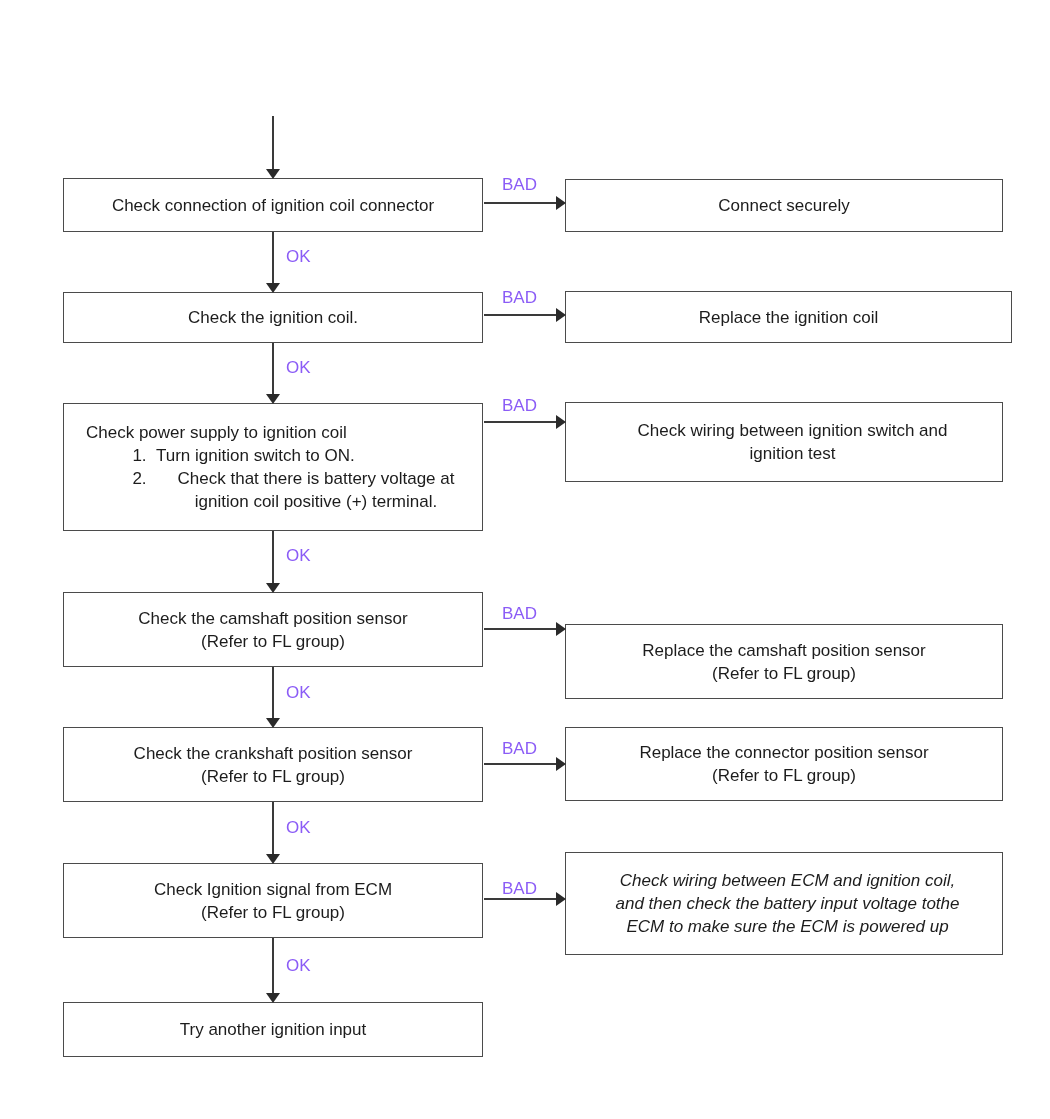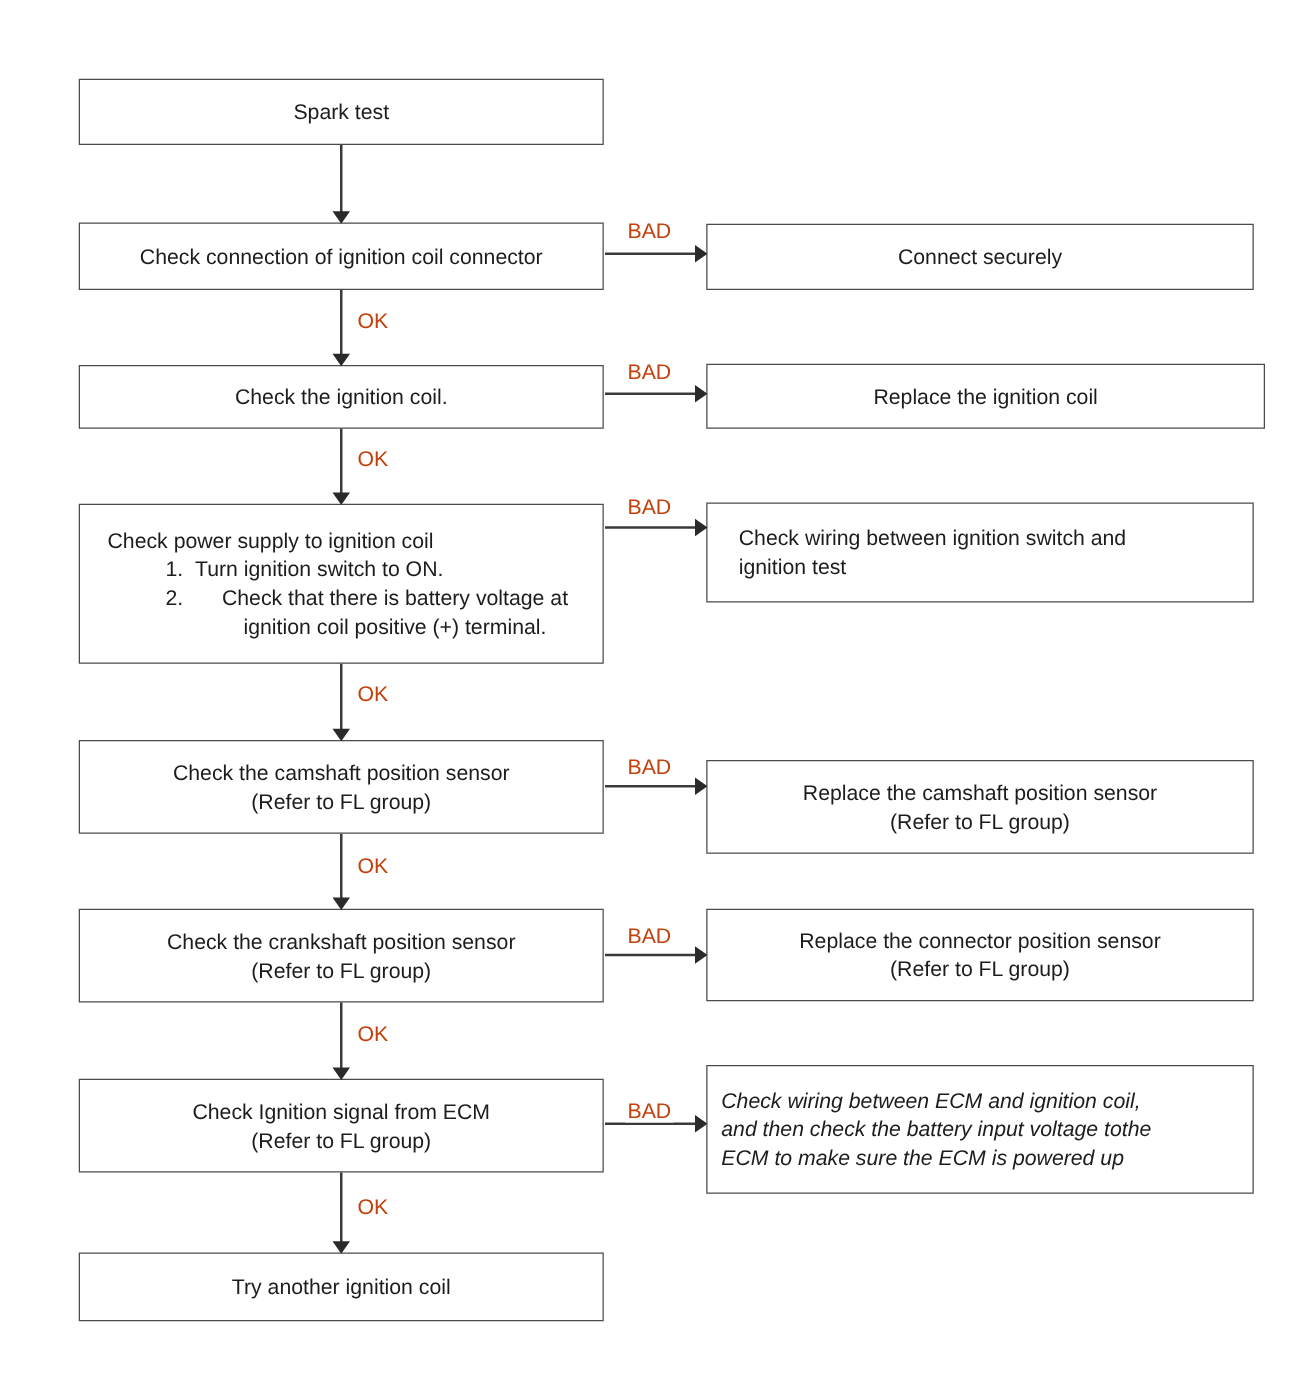--- a/index.html
+++ b/index.html
@@ -18,35 +18,35 @@
     border:1.5px solid #4b4b4b;
     box-sizing:border-box;
     display:flex;
     flex-direction:column;
     justify-content:center;
     align-items:center;
     text-align:center;
     font-size:17px;
     line-height:23px;
   }
-  .node.left-align{align-items:flex-start;text-align:left;}
+  .node.left-align{align-items:center;text-align:left;}
   
   #n1{left:63px;top:63px;width:420px;height:53px;}
   #n2{left:63px;top:178px;width:420px;height:54px;}
   #n3{left:63px;top:292px;width:420px;height:51px;}
   #n4{left:63px;top:403px;width:420px;height:128px;padding-left:22px;padding-right:6px;align-items:flex-start;text-align:center;}
   #n5{left:63px;top:592px;width:420px;height:75px;}
   #n6{left:63px;top:727px;width:420px;height:75px;}
   #n7{left:63px;top:863px;width:420px;height:75px;}
   #n8{left:63px;top:1002px;width:420px;height:55px;}
   
   #r2{left:565px;top:179px;width:438px;height:53px;}
   #r3{left:565px;top:291px;width:447px;height:52px;}
   #r4{left:565px;top:402px;width:438px;height:80px;padding-left:25px;padding-right:8px;}
-  #r5{left:565px;top:608px;width:438px;height:75px;}
+  #r5{left:565px;top:624px;width:438px;height:75px;}
   #r6{left:565px;top:727px;width:438px;height:74px;}
   #r7{left:565px;top:852px;width:438px;height:103px;padding-left:11px;padding-right:4px;font-style:italic;}
   .line-block{display:block;}
   .list-row{display:flex;padding-left:37px;}
   .num{width:33px;flex:0 0 33px;}
   .step-text{max-width:322px;}
   
   .vline{position:absolute;left:272px;width:2px;background:#3a3a3a;}
   #v1{top:116px;height:54px;}
   #v2{top:232px;height:52px;}
@@ -62,36 +62,33 @@
   #a5{top:718px;} #a6{top:854px;} #a7{top:993px;}
   .hline{position:absolute;left:484px;width:72px;height:2px;background:#3a3a3a;}
   #h2{top:202px;} #h3{top:314px;} #h4{top:421px;}
   #h5{top:628px;} #h6{top:763px;} #h7{top:898px;}
   .arr-right{position:absolute;left:556px;width:0;height:0;
     border-top:7px solid transparent;border-bottom:7px solid transparent;
     border-left:10px solid #2a2a2a;}
   #b2{top:196px;} #b3{top:308px;} #b4{top:415px;}
   #b5{top:622px;} #b6{top:757px;} #b7{top:892px;}
   
-  .lbl{position:absolute;font-size:17px;line-height:19px;color:#c2410c;background:#ffffff;padding:0 2px;}
+  .lbl{position:absolute;font-size:17px;line-height:19px;color:#8b5cf6;background:#ffffff;padding:0 2px;}
   .lbl.ok{left:284px;}
   .lbl.bad{left:500px;}
   #ok2{top:247px;} #ok3{top:358px;} #ok4{top:546px;}
   #ok5{top:683px;} #ok6{top:818px;} #ok7{top:956px;}
   #bad2{top:175px;} #bad3{top:288px;} #bad4{top:396px;}
   #bad5{top:604px;} #bad6{top:739px;} #bad7{top:879px;}
 </style>
 </head>
 <body>
 
 <div class="canvas">
 
-  <div class="node" id="n1">
-    <span class="line-block">Spark test</span>
-  </div>
 
   <div class="node" id="n2">
     <span class="line-block">Check connection of ignition coil connector</span>
   </div>
 
   <div class="node" id="n3">
     <span class="line-block">Check the ignition coil.</span>
   </div>
 
   <div class="node left-align" id="n4">
@@ -115,21 +112,21 @@
     <span class="line-block">Check the crankshaft position sensor</span>
     <span class="line-block">(Refer to FL group)</span>
   </div>
 
   <div class="node" id="n7">
     <span class="line-block">Check Ignition signal from ECM</span>
     <span class="line-block">(Refer to FL group)</span>
   </div>
 
   <div class="node" id="n8">
-    <span class="line-block">Try another ignition coil</span>
+    <span class="line-block">Try another ignition input</span>
   </div>
 
   <div class="node" id="r2">
     <span class="line-block">Connect securely</span>
   </div>
 
   <div class="node" id="r3">
     <span class="line-block">Replace the ignition coil</span>
   </div>
 

